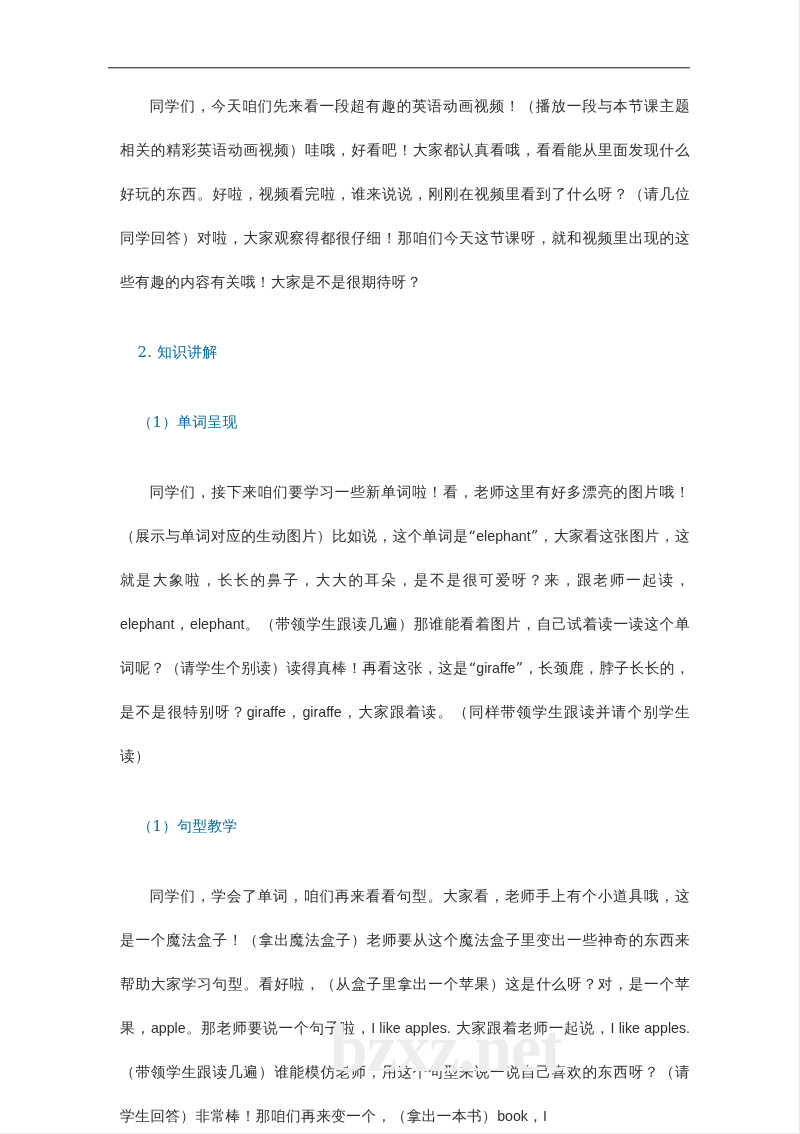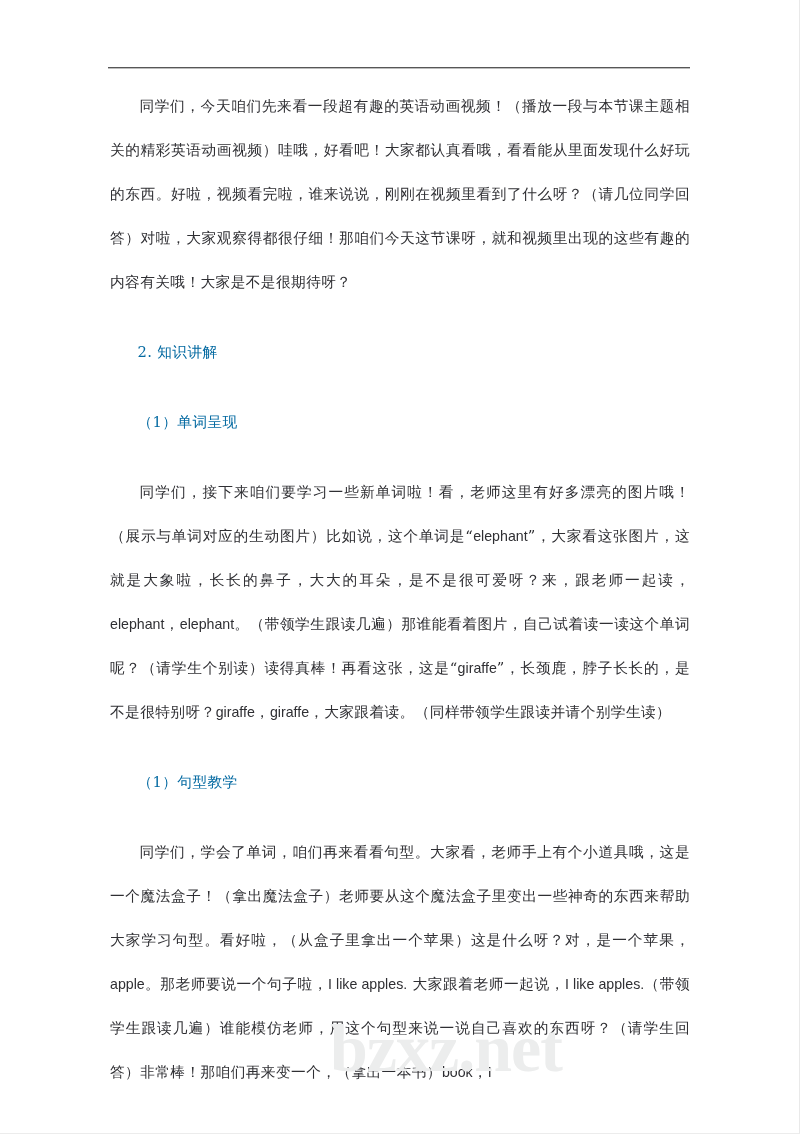--- a/index.html
+++ b/index.html
@@ -60,21 +60,21 @@
   .content {
     position: absolute;
     left: 108px;
     top: 84px;
     width: 582px;
     z-index: 2;
   }
 
   
   p.para {
-    margin: 0 0 0 2px;
+    margin: 0 0 0 12px;
     font-family: "DejaVu Serif", "Liberation Serif", serif;
     font-size: 14.7px;
     line-height: 44px;
     color: #2f2f33;
     text-align: justify;
     text-justify: inter-ideograph;
     text-indent: 2em;
     letter-spacing: 0.4px;
   }
 

